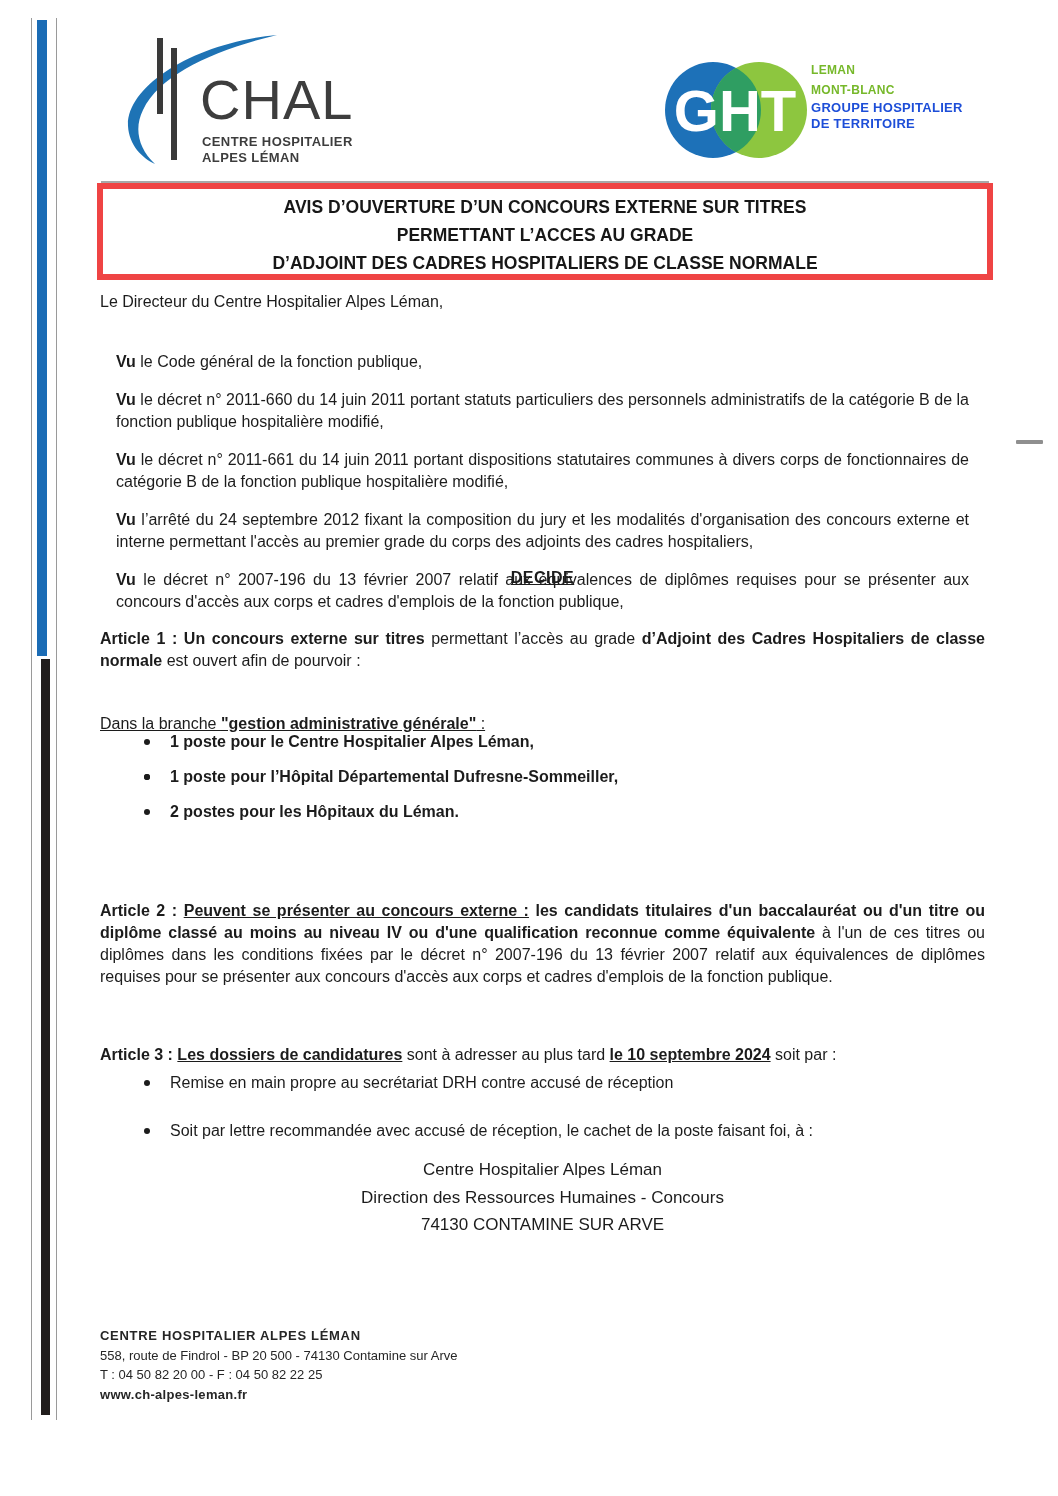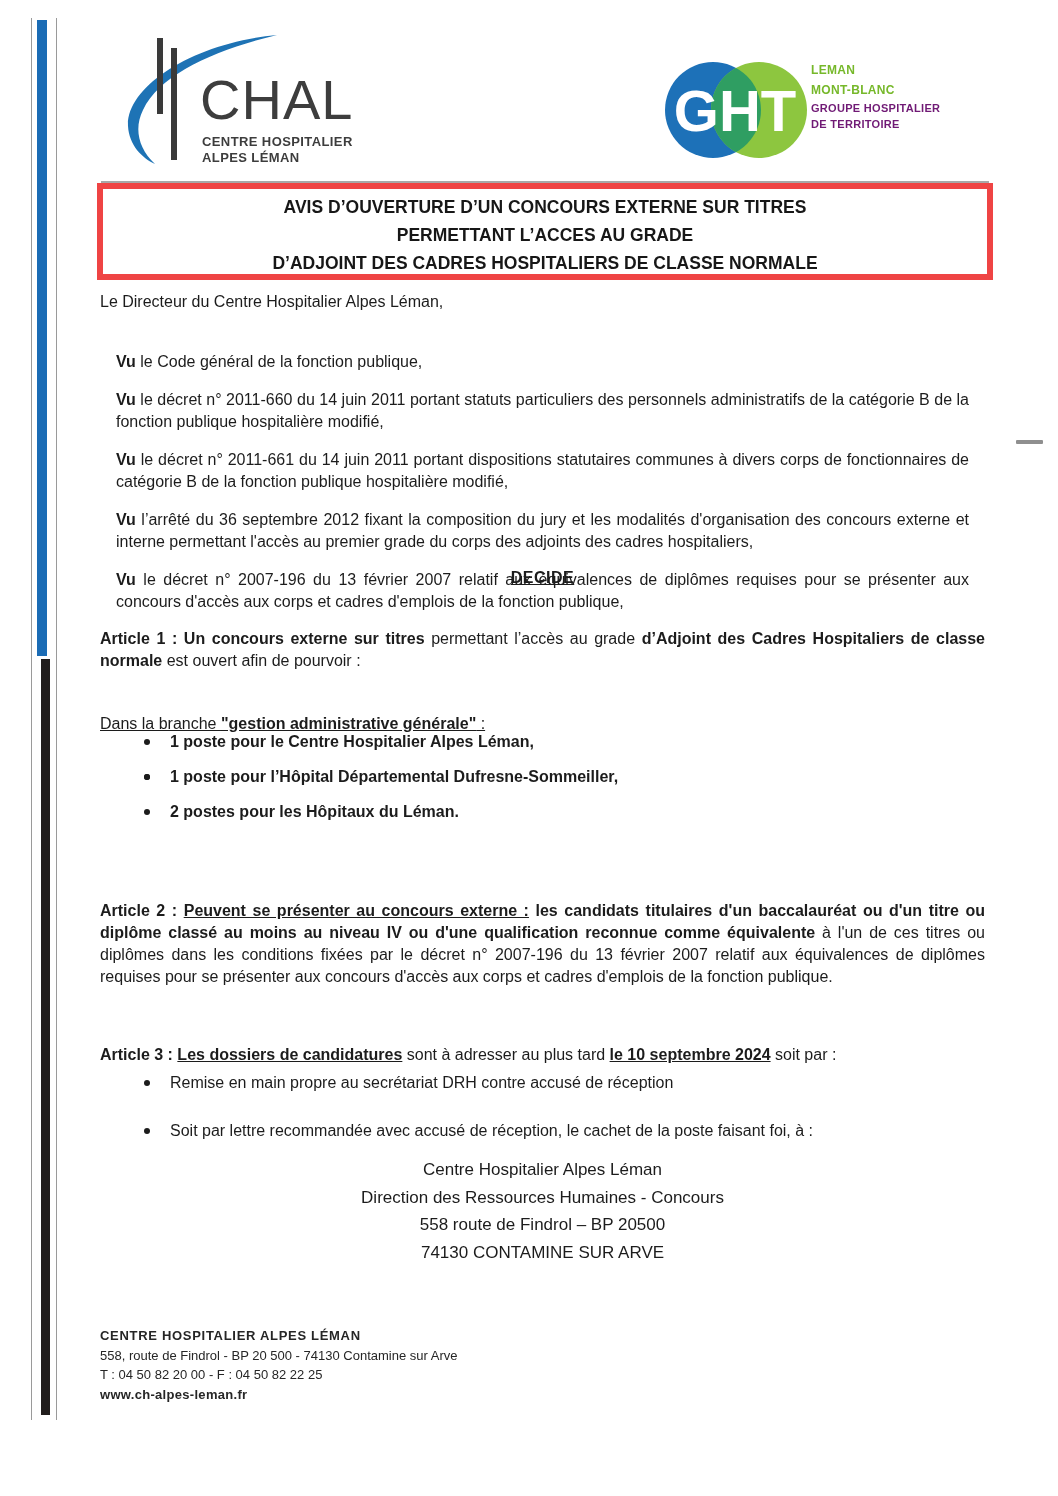--- a/index.html
+++ b/index.html
@@ -20,21 +20,21 @@
   .chal-name{position:absolute;left:100px;top:44px;font-size:56px;font-weight:400;
              color:#3d3d3d;letter-spacing:1px;line-height:56px;}
   .chal-sub{position:absolute;left:102px;top:106px;font-size:13px;font-weight:bold;
             color:#3d3d3d;line-height:16px;letter-spacing:0.4px;}
 
   
   .ght{position:absolute;left:663px;top:55px;width:330px;height:115px;}
   .ght svg{position:absolute;left:0;top:0;}
   .ght-text{position:absolute;left:148px;top:5px;line-height:20px;white-space:nowrap;}
   .ght-green{color:#76b82a;font-weight:bold;font-size:12px;line-height:20px;letter-spacing:0.3px;}
-  .ght-blue{color:#701a75;font-weight:bold;font-size:11px;line-height:16px;letter-spacing:0.3px;}
+  .ght-blue{color:#1d4ed8;font-weight:bold;font-size:13px;line-height:16px;letter-spacing:0.3px;}
 
   
   .title-box{position:absolute;left:97px;top:183px;width:884px;height:81px;
              border:6px solid #ef4444;box-shadow:0 -6px 0 -4px #a8a8a8;
              text-align:center;font-weight:bold;font-size:17.5px;line-height:28px;
              padding-top:4px;color:#171717;}
 
   
   .blk{position:absolute;left:100px;width:885px;font-size:16px;line-height:22px;}
   .blk p{margin:16px;}
@@ -114,21 +114,21 @@
     <div>PERMETTANT L’ACCES AU GRADE</div>
     <div>D’ADJOINT DES CADRES HOSPITALIERS DE CLASSE NORMALE</div>
   </div>
 
   <div class="blk intro">Le Directeur du Centre Hospitalier Alpes Léman,</div>
 
   <div class="blk vu just">
     <p><b>Vu</b><span> le Code général de la fonction publique,</span></p>
     <p><b>Vu</b><span> le décret n° 2011-660 du 14 juin 2011 portant statuts particuliers des personnels administratifs de la catégorie B de la fonction publique hospitalière modifié,</span></p>
     <p><b>Vu</b><span> le décret n° 2011-661 du 14 juin 2011 portant dispositions statutaires communes à divers corps de fonctionnaires de catégorie B de la fonction publique hospitalière modifié,</span></p>
-    <p><b>Vu</b><span> l’arrêté du 36 septembre 2012 fixant la composition du jury et les modalités d'organisation des concours externe et interne permettant l'accès au premier grade du corps des adjoints des cadres hospitaliers,</span></p>
+    <p><b>Vu</b><span> l’arrêté du 24 septembre 2012 fixant la composition du jury et les modalités d'organisation des concours externe et interne permettant l'accès au premier grade du corps des adjoints des cadres hospitaliers,</span></p>
     <p><b>Vu</b><span> le décret n° 2007-196 du 13 février 2007 relatif aux équivalences de diplômes requises pour se présenter aux concours d'accès aux corps et cadres d'emplois de la fonction publique,</span></p>
   </div>
 
   <div class="blk decide">
     <span>DECIDE</span>
   </div>
 
   <p class="blk article1 just"><b>Article 1 :</b><b> Un concours externe sur titres</b><span> permettant l’accès au grade </span><b>d’Adjoint des Cadres Hospitaliers de classe normale</b><span> est ouvert afin de pourvoir :</span></p>
 
   <p class="blk branch"><span class="u-wrap"><span>Dans la branche </span><b>"gestion administrative générale"</b><span> :</span></span></p>
@@ -149,21 +149,20 @@
   <div class="blk subs">
     <ul class="bullets subs-list">
       <li><span class="dot"></span><span>Remise en main propre au secrétariat DRH contre accusé de réception</span></li>
       <li><span class="dot"></span><span>Soit par lettre recommandée avec accusé de réception, le cachet de la poste faisant foi, à :</span></li>
     </ul>
   </div>
 
   <div class="blk address">
     <div>Centre Hospitalier Alpes Léman</div>
     <div>Direction des Ressources Humaines - Concours</div>
-    <div>558 route de Findrol – BP 20500</div>
     <div>74130 CONTAMINE SUR ARVE</div>
   </div>
 
   <div class="footer">
     <div class="f-name">CENTRE HOSPITALIER ALPES LÉMAN</div>
     <div class="f-line">558, route de Findrol - BP 20 500 - 74130 Contamine sur Arve</div>
     <div class="f-line">T : 04 50 82 20 00 - F : 04 50 82 22 25</div>
     <div class="f-web">www.ch-alpes-leman.fr</div>
   </div>
 

